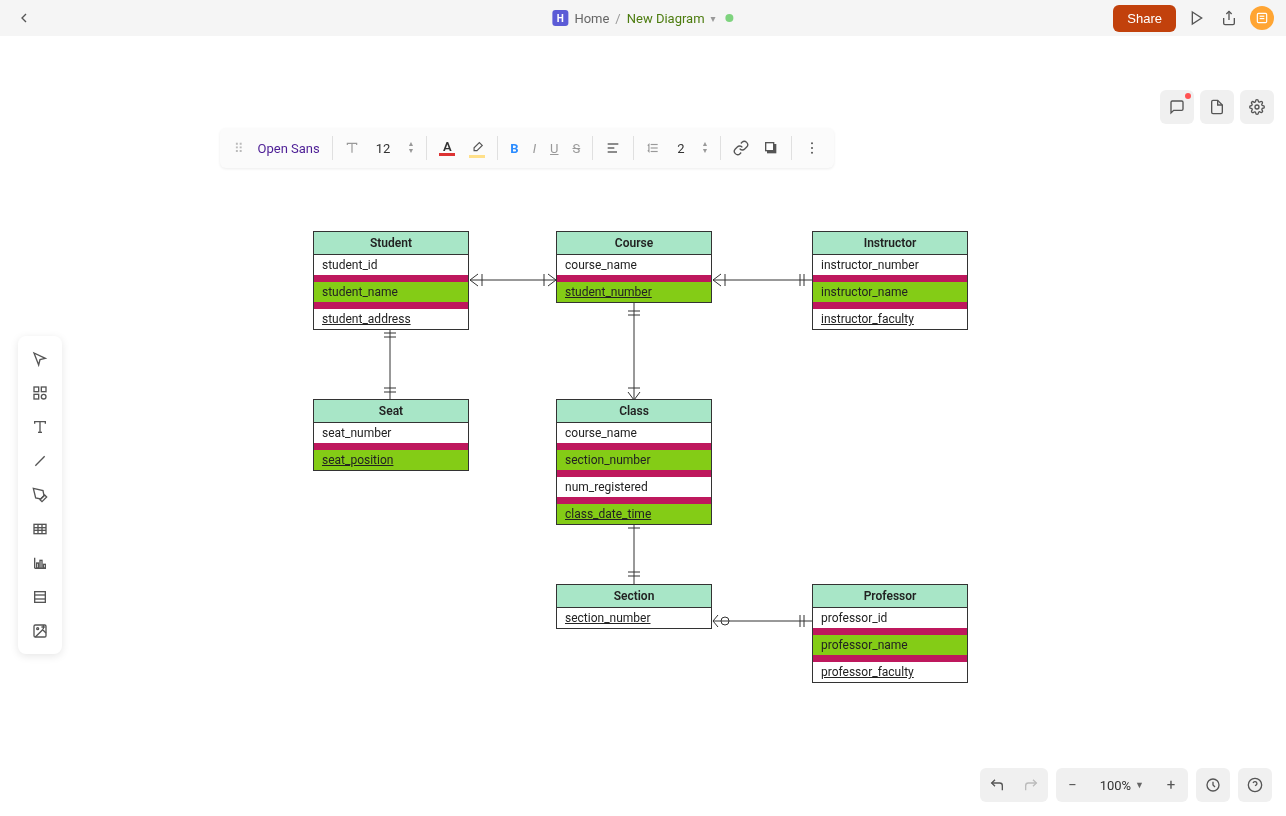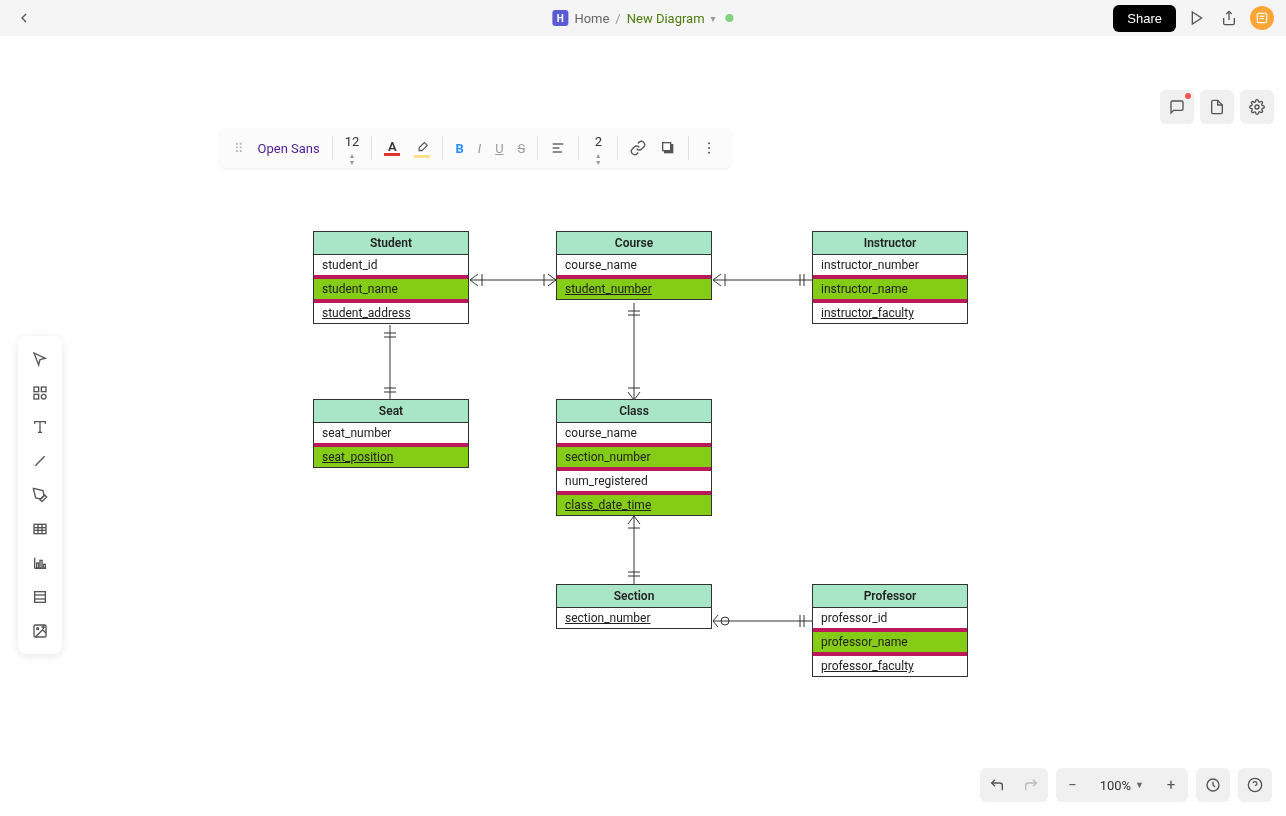--- a/index.html
+++ b/index.html
@@ -49,21 +49,21 @@
   .breadcrumb .doc { color: #4d7c0f; }
   .breadcrumb .chev { color: #999; font-size: 10px; }
   .sync-dot { width: 8px; height: 8px; border-radius: 50%; background: #7ed37e; margin-left:4px;}
   .top-right {
     margin-left: auto;
     display: flex;
     align-items: center;
     gap: 10px;
   }
   .share-btn {
-    background: #000000;
+    background: #c2410c;
     color: #fff;
     border: none;
     border-radius: 6px;
     font-size: 13px;
     padding: 6px 14px;
     cursor: pointer;
   }
   .icon-btn-top {
     width: 22px; height: 22px;
     display: flex; align-items: center; justify-content: center;
@@ -122,21 +122,21 @@
   .fmt-item {
     height: 30px;
     display: flex; align-items: center; justify-content: center;
     padding: 0 6px;
     color: #555;
     font-size: 13px;
     cursor: pointer;
   }
   .fmt-drag { cursor: grab; color: #bbb; }
   .fmt-font { min-width: 70px; color:#4c1d95; }
-  .fmt-size { gap: 4px; flex-direction: column; }
+  .fmt-size { gap: 17px; }
   .fmt-size .num { color:#333; }
   .fmt-spinner { display:flex; flex-direction:column; gap:0; }
   .fmt-spinner .sp { font-size:7px; line-height:7px; color:#999; cursor:pointer; }
   .fmt-color-a { flex-direction:column; gap:0; }
   .fmt-color-a .letter { font-weight:600; color:#333; font-size:13px; line-height:13px; }
   .fmt-color-a .bar { height:3px; width:16px; background:#d33; }
   .fmt-highlight { flex-direction:column; gap:0; }
   .fmt-highlight .bar { height:3px; width:16px; background:#ffe08a; margin-top:2px; }
   .fmt-bold { color:#2b8cff; font-weight:bold; }
   .fmt-italic { font-style: italic; color:#999; }
@@ -171,21 +171,21 @@
   .entity .header {
     background: #a8e6c7;
     text-align: center;
     font-weight: 600;
     padding: 4px 0;
     border-bottom: 1px solid #333;
     color:#222;
   }
   .entity .row {
     padding: 3px 8px;
-    border-bottom: 4px solid #be185d;
+    border-bottom: 7px solid #be185d;
     color:#222;
   }
   .entity .row.alt { background: #84cc16; }
   .entity .row:last-child { border-bottom: none; text-decoration: underline; }
 
   
   .connectors { position: absolute; top: 0; left: 0; width: 100%; height: 100%; pointer-events: none; }
   .connectors line { stroke: #333; stroke-width: 1; }
 
   

